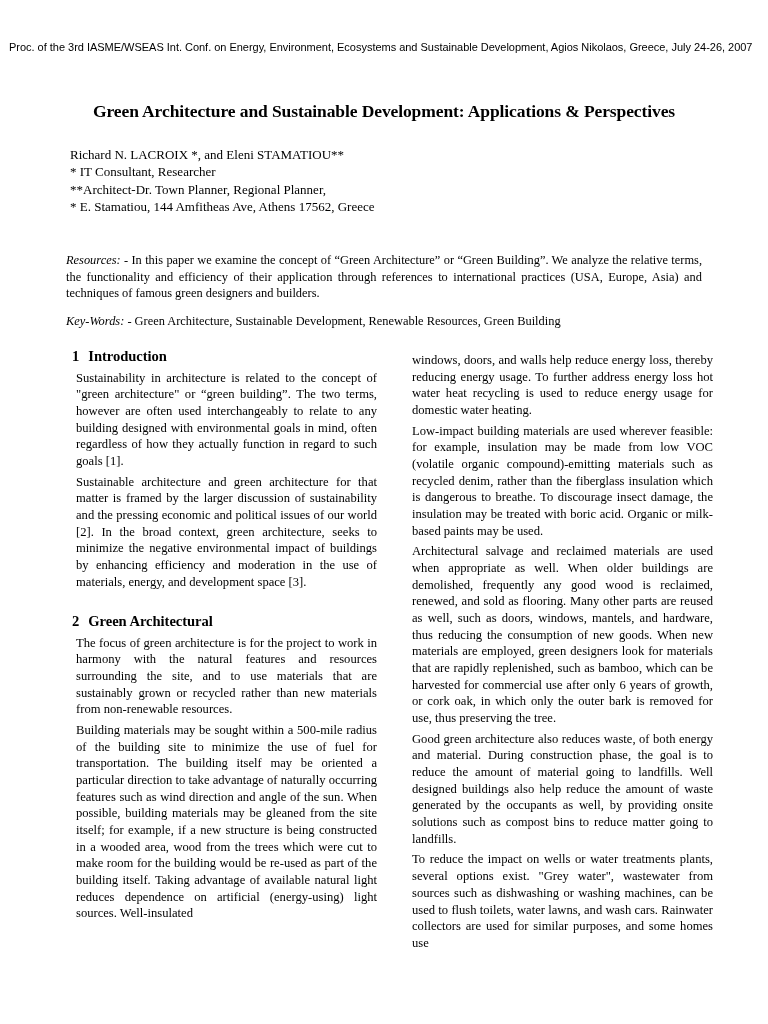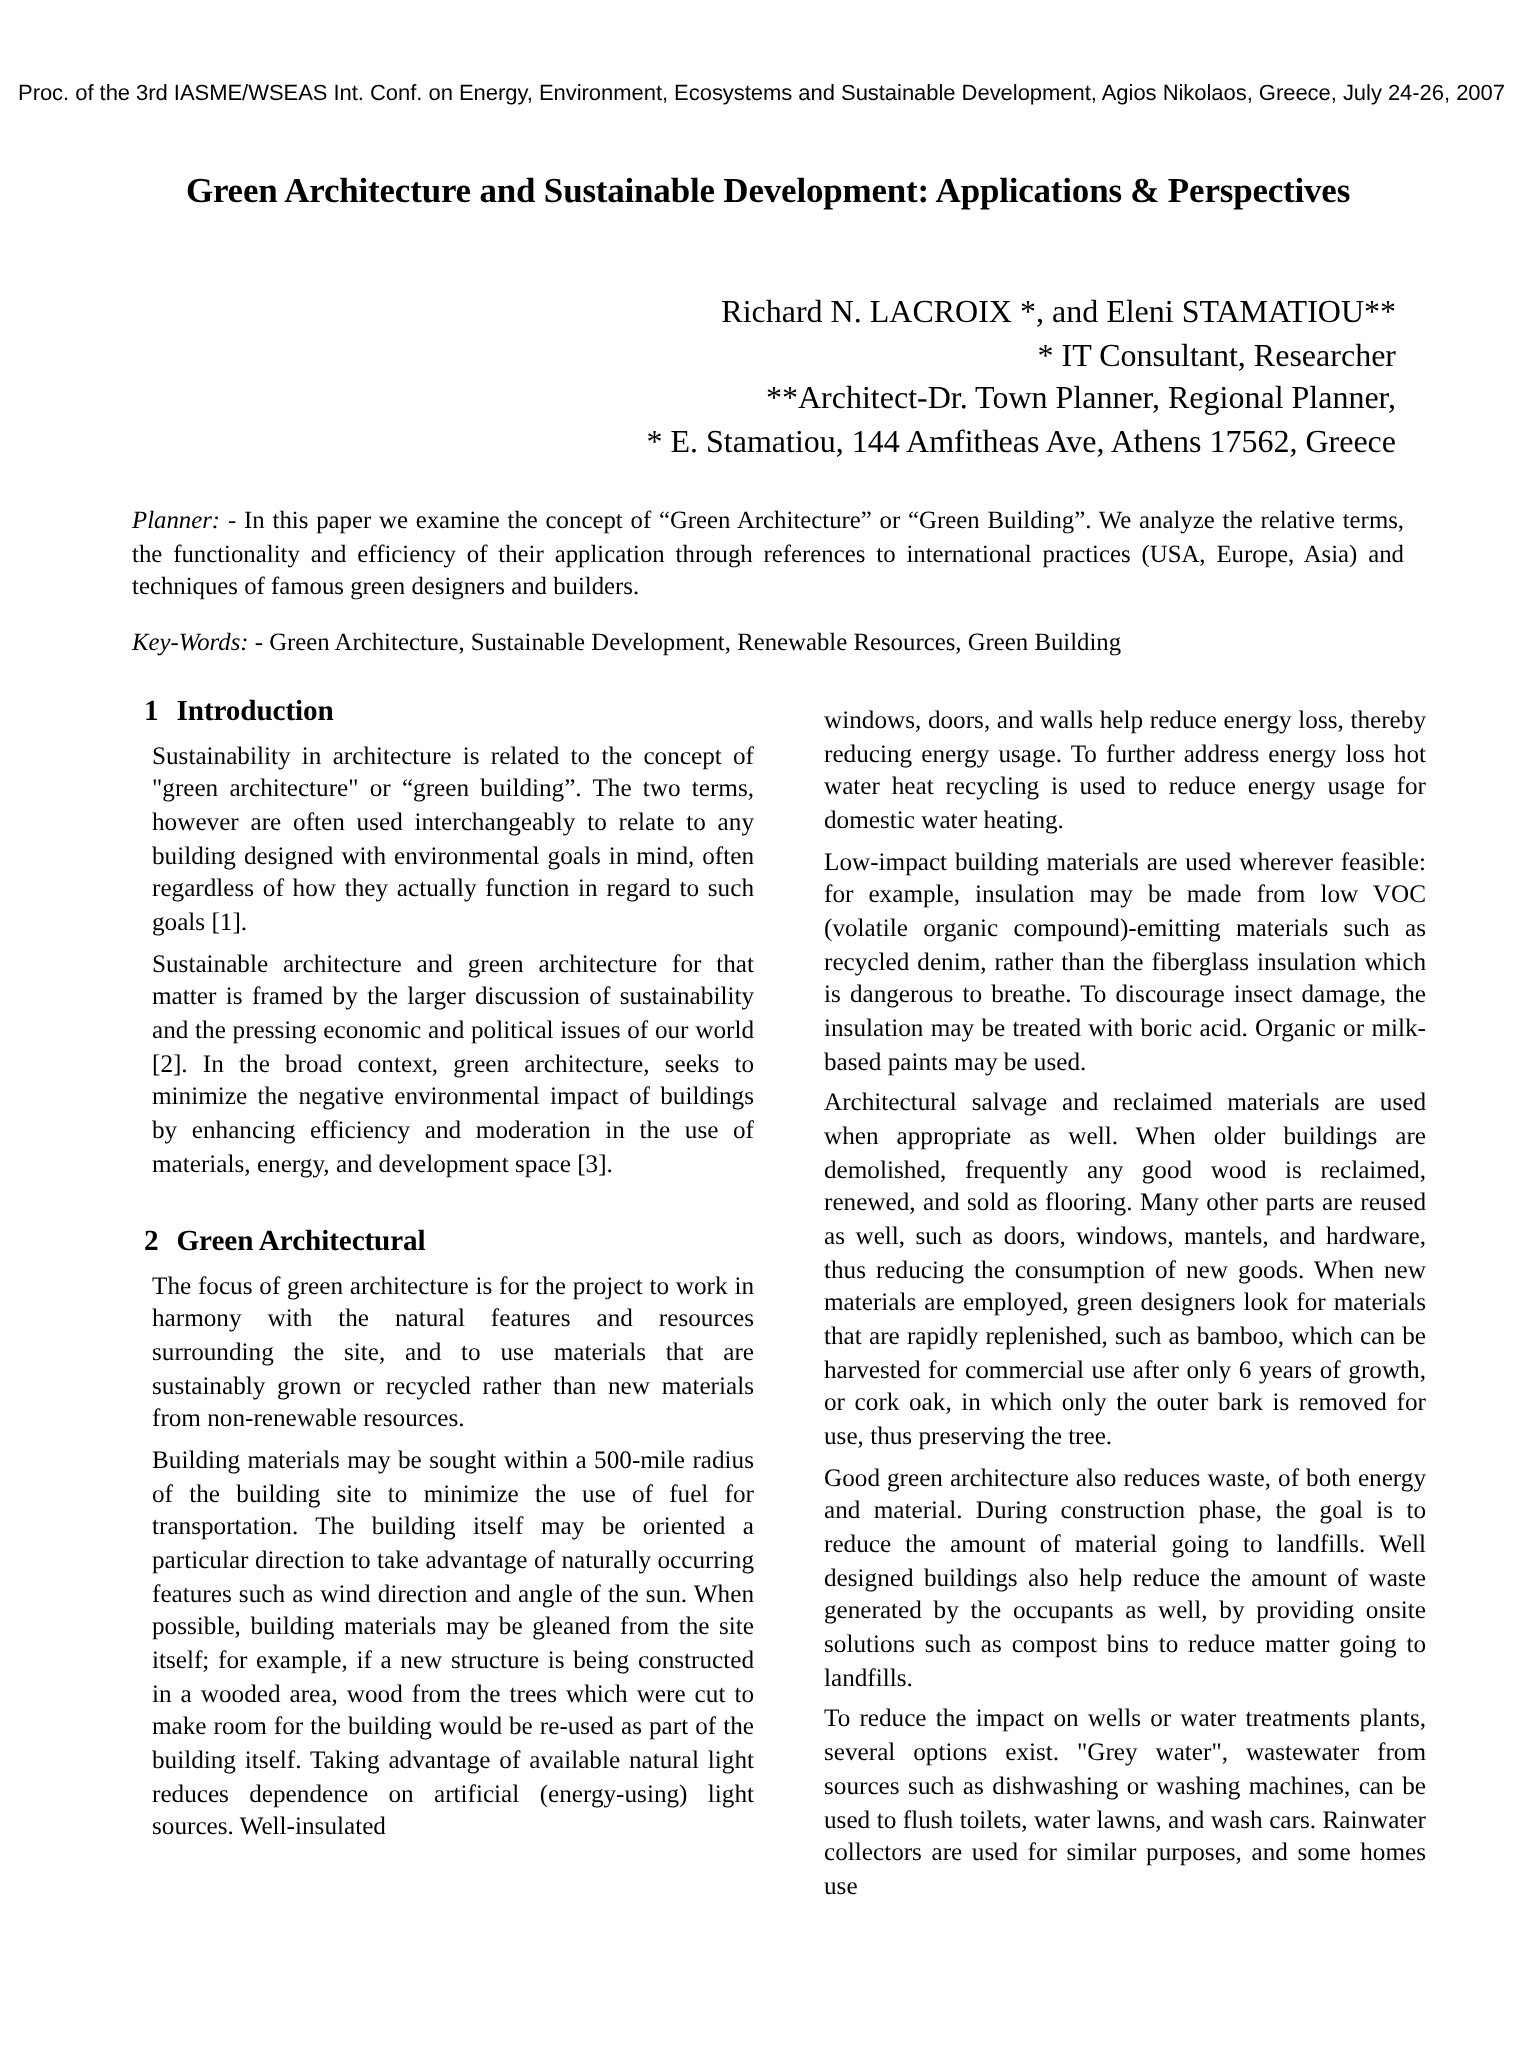--- a/index.html
+++ b/index.html
@@ -48,31 +48,31 @@
     position: absolute;
     top: 84px;
     left: 70px;
     width: 628px;
     text-align: center;
   }
   .paper-title {
     font-size: 17.5px;
     font-weight: bold;
     line-height: 1.32;
-    margin: 0;
+    margin: 16px;
     letter-spacing: -0.1px;
   }
 
   .authors-block {
     position: absolute;
     top: 146px;
     left: 70px;
     width: 628px;
-    text-align: right;
-    font-size: 16px;
+    text-align: left;
+    font-size: 13px;
     line-height: 1.345;
   }
   .authors-block div { white-space: nowrap; }
 
   
   .abstract-block {
     position: absolute;
     top: 252px;
     left: 66px;
     width: 636px;
@@ -147,21 +147,21 @@
   </div>
 
   <div class="authors-block">
     <div>Richard N. LACROIX *, and Eleni STAMATIOU**</div>
     <div>* IT Consultant, Researcher</div>
     <div>**Architect-Dr. Town Planner, Regional Planner,</div>
     <div>* E. Stamatiou, 144 Amfitheas Ave, Athens 17562, Greece</div>
   </div>
 
   <div class="abstract-block">
-    <span class="lead-italic">Planner:</span><span> - </span><span>In this paper we examine the concept of “Green Architecture” or “Green Building”.  We analyze the relative terms, the functionality and efficiency of their application through references to international practices (USA, Europe, Asia) and techniques of famous green designers and builders.</span>
+    <span class="lead-italic">Resources:</span><span> - </span><span>In this paper we examine the concept of “Green Architecture” or “Green Building”.  We analyze the relative terms, the functionality and efficiency of their application through references to international practices (USA, Europe, Asia) and techniques of famous green designers and builders.</span>
   </div>
 
   <div class="kw-block">
     <span class="lead-italic">Key-Words:</span><span> - </span><span>Green Architecture, Sustainable Development, Renewable Resources, Green Building</span>
   </div>
 
   <div class="columns">
 
     <div class="col">
       <h2 class="sec-head">

